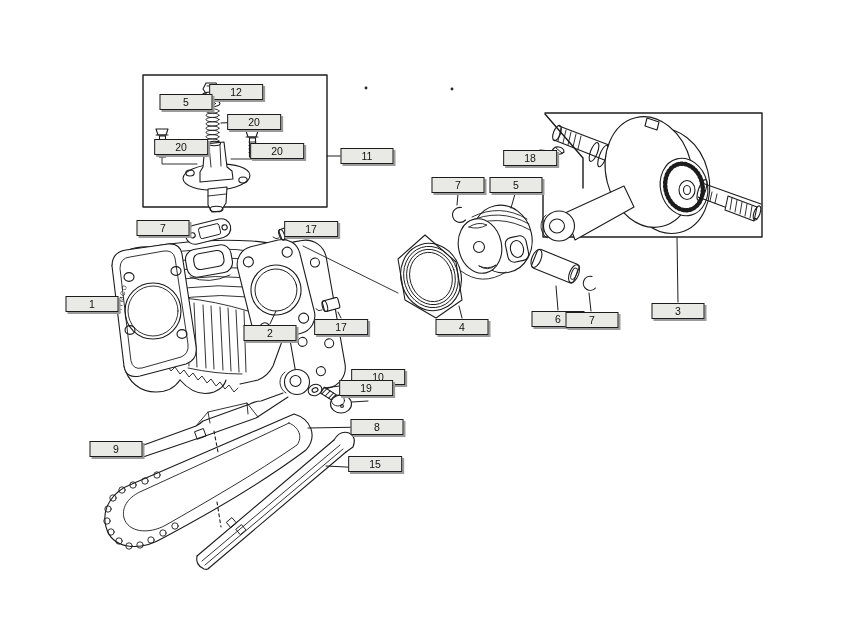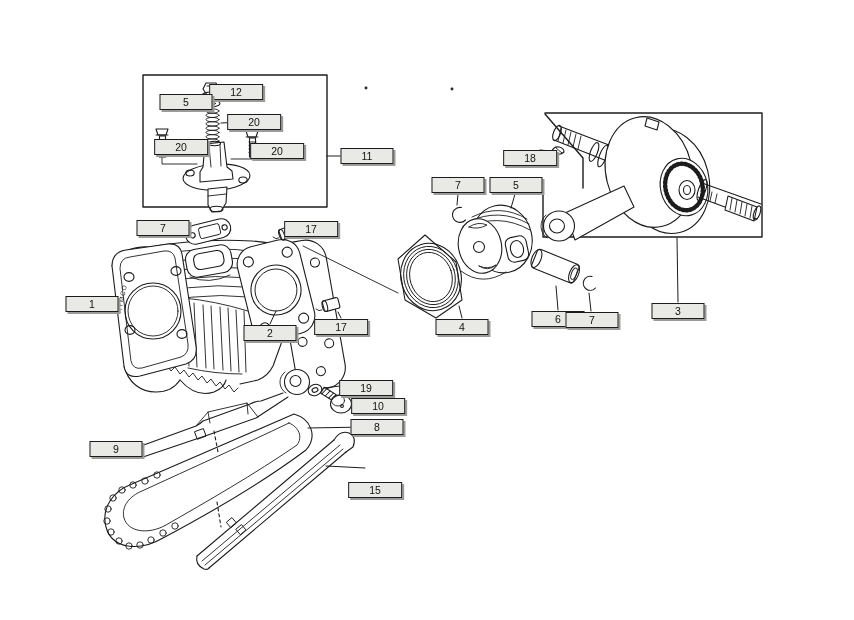--- a/index.html
+++ b/index.html
@@ -333,26 +333,26 @@
       <div class="part-label" style="left: 92px; top: 304px;">1</div>
       <div class="part-label" style="left: 270px; top: 333px;">2</div>
       <div class="part-label" style="left: 678px; top: 311px;">3</div>
       <div class="part-label" style="left: 462px; top: 327px;">4</div>
       <div class="part-label" style="left: 516px; top: 185px;">5</div>
       <div class="part-label" style="left: 558px; top: 319px;">6</div>
       <div class="part-label" style="left: 458px; top: 185px;">7</div>
       <div class="part-label" style="left: 592px; top: 320px;">7</div>
       <div class="part-label" style="left: 377px; top: 427px;">8</div>
       <div class="part-label" style="left: 116px; top: 449px;">9</div>
-      <div class="part-label" style="left: 378px; top: 406px; text-align: center;">10</div>
+      <div class="part-label" style="left: 378px; top: 377px; text-align: center;">10</div>
       <div class="part-label" style="left: 351px; top: 156px; margin-left: 16px;">11</div>
       <div class="part-label" style="left: 236px; top: 92px;">12</div>
       <div class="part-label" style="left: 254px; top: 122px;">20</div>
       <div class="part-label" style="left: 163px; top: 228px;">7</div>
-      <div class="part-label" style="left: 375px; top: 490px;">15</div>
+      <div class="part-label" style="left: 375px; top: 464px;">15</div>
       <div class="part-label" style="left: 186px; top: 102px;">5</div>
       <div class="part-label" style="left: 311px; top: 229px;">17</div>
       <div class="part-label" style="left: 341px; top: 327px;">17</div>
       <div class="part-label" style="left: 530px; top: 150px; margin-top: 8px;">18</div>
       <div class="part-label" style="left: 366px; top: 388px;">19</div>
       <div class="part-label" style="left: 181px; top: 147px;">20</div>
       <div class="part-label" style="left: 277px; top: 151px;">20</div>
     </div>
 </div>
 

